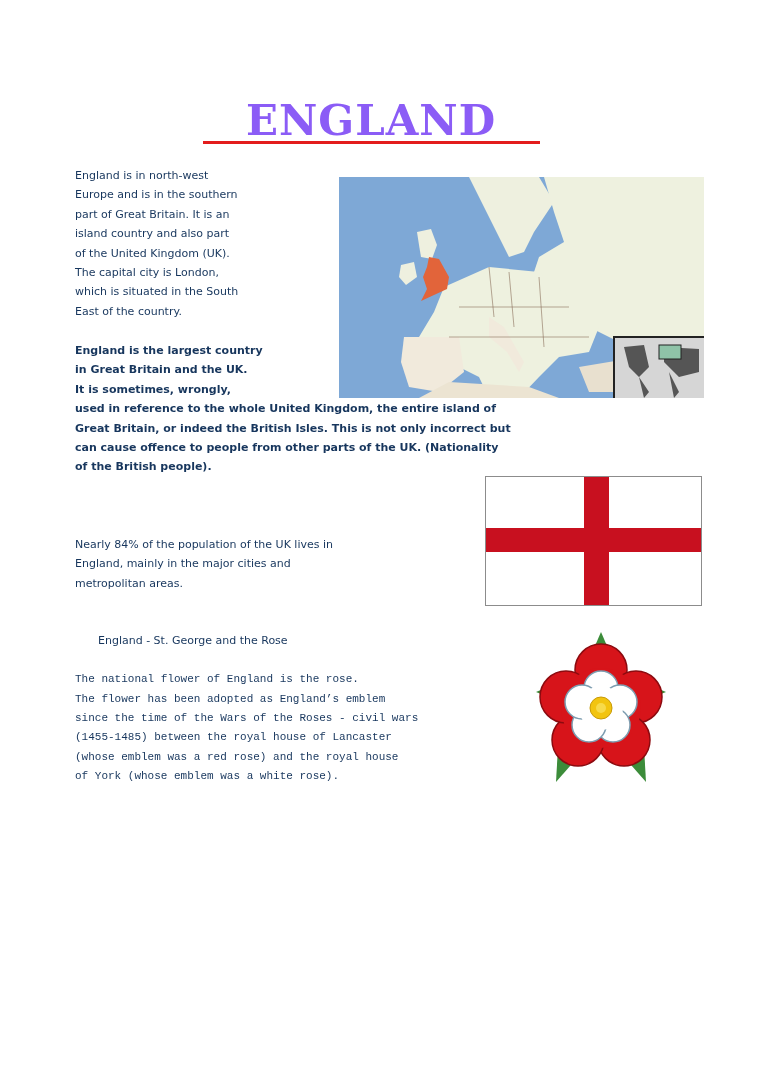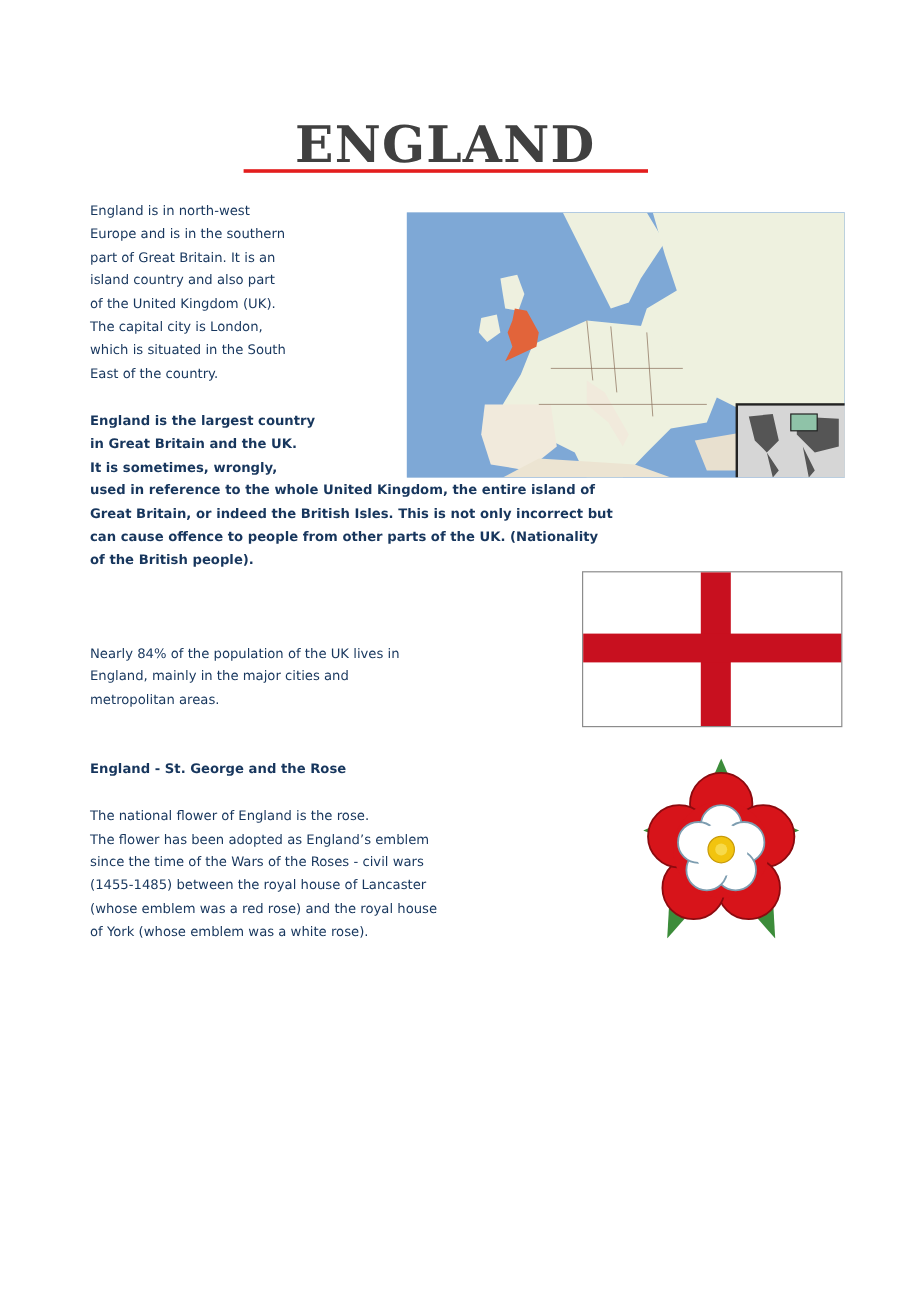--- a/index.html
+++ b/index.html
@@ -1,37 +1,37 @@
 <!DOCTYPE html>
 <html><head>
 <meta charset="utf-8">
 <style>
   html, body { margin:0; padding:0; background:#ffffff; }
   body { width:768px; height:1087px; position:relative; overflow:hidden;
          font-family:"DejaVu Sans", sans-serif; color:#17365d; }
   .title {
     position:absolute; left:203px; top:98px; width:336px;
-    font-family:"DejaVu Serif", serif; font-weight:bold; color:#404040;
+    font-family:"DejaVu Serif", serif; font-weight:bold; color:#8b5cf6;
     font-size:42px; letter-spacing:1px; line-height:46px; text-align:center;
     font-variant: small-caps;
   }
   .title-underline { position:absolute; left:203px; top:141px; width:337px; height:3px; background:#e31d1d; }
   .p { position:absolute; left:75px; font-size:11px; line-height:19.4px; color:#17365d; margin:0; white-space:pre-line; }
   .map {
     position:absolute; left:339px; top:177px; width:365px; height:221px;
     background:#7ea8d6; overflow:hidden;
   }
   .flag {
     position:absolute; left:485px; top:476px; width:215px; height:128px;
     background:#ffffff; border:1px solid #8c8c8c;
   }
   .flag .v { position:absolute; left:98px; top:0; width:25px; height:128px; background:#c8101f; }
   .flag .h { position:absolute; left:0; top:51px; width:215px; height:24px; background:#c8101f; }
   .rose { position:absolute; left:536px; top:632px; width:130px; height:150px; }
-  .heading { font-weight:bold; }
+  .heading { font-weight:normal;margin-left:23px; }
 </style>
 </head>
 <body>
 
 <div class="title">ENGLAND</div>
 <div class="title-underline"></div>
 
 <p class="p" style="top:166px;">England is in north-west
 Europe and is in the southern
 part of Great Britain. It is an
@@ -46,21 +46,21 @@
 used in reference to the whole United Kingdom, the entire island of
 Great Britain, or indeed the British Isles. This is not only incorrect but
 can cause offence to people from other parts of the UK. (Nationality
 of the British people).</p>
 <p class="p" style="top:535px;">Nearly 84% of the population of the UK lives in
 England, mainly in the major cities and
 metropolitan areas.</p>
 
 <div class="p" style="top:612px;">
   <div class="heading">England - St. George and the Rose</div>
-  <div style="white-space:pre-line;">The national flower of England is the rose.
+  <div style="white-space:pre-line;font-family:Liberation Mono, monospace;">The national flower of England is the rose.
 The flower has been adopted as England’s emblem
 since the time of the Wars of the Roses - civil wars
 (1455-1485) between the royal house of Lancaster
 (whose emblem was a red rose) and the royal house
 of York (whose emblem was a white rose).</div>
 </div>
 
 <div class="map">
   <svg width="365" height="221" viewBox="0 0 365 221">
     <rect width="365" height="221" fill="#7ea8d6"></rect>

